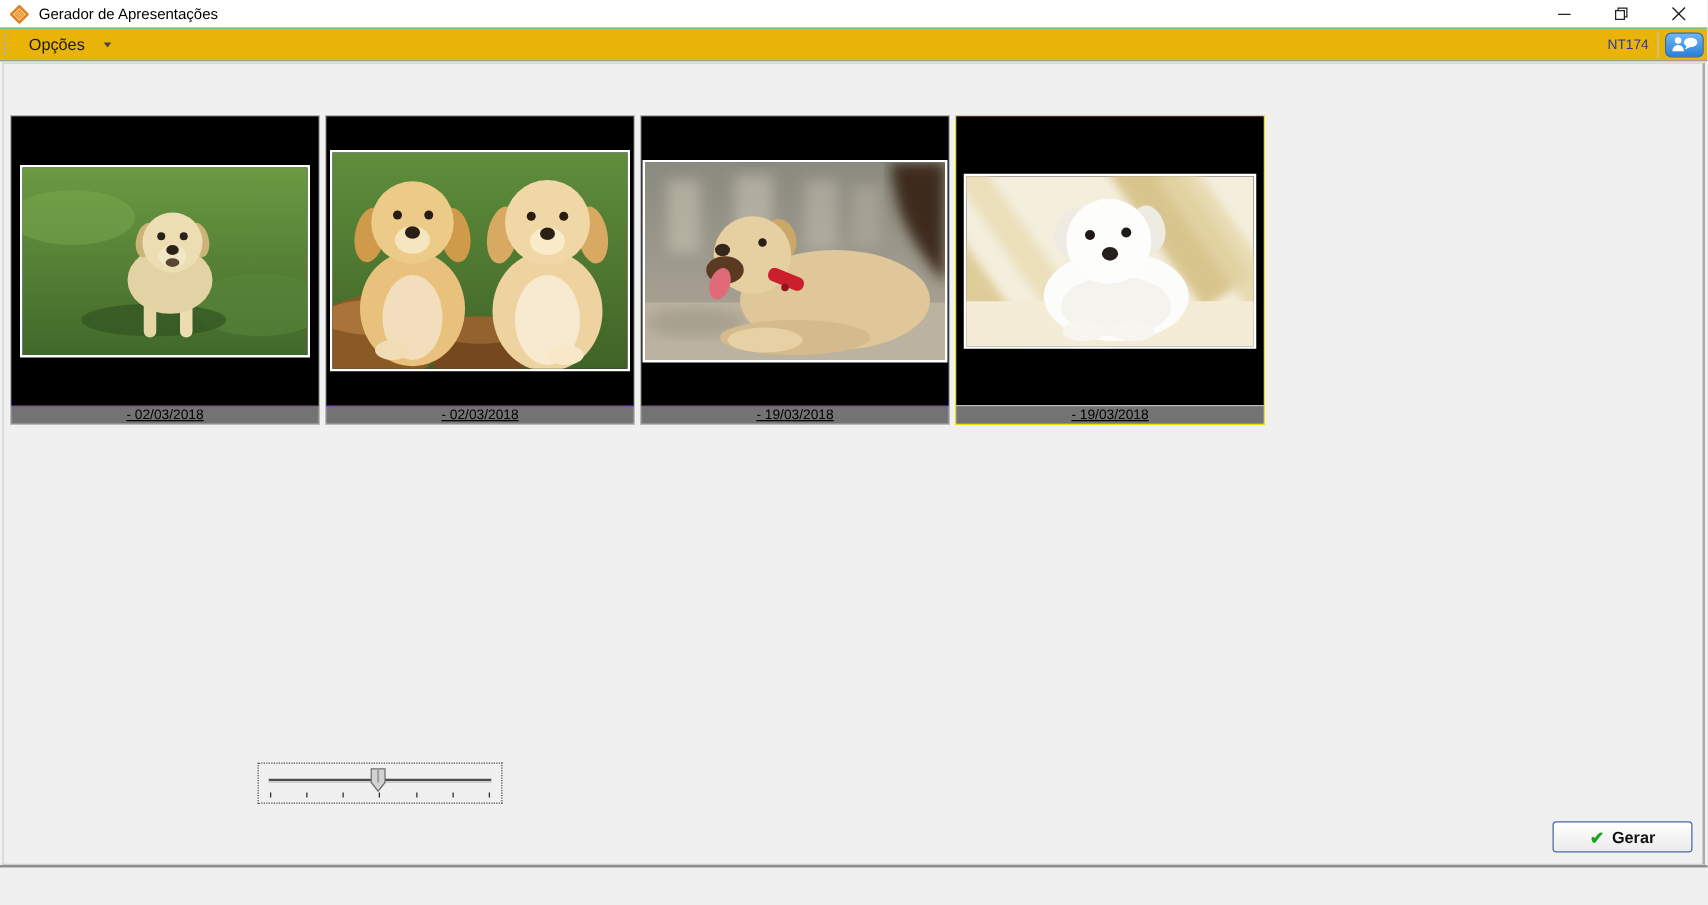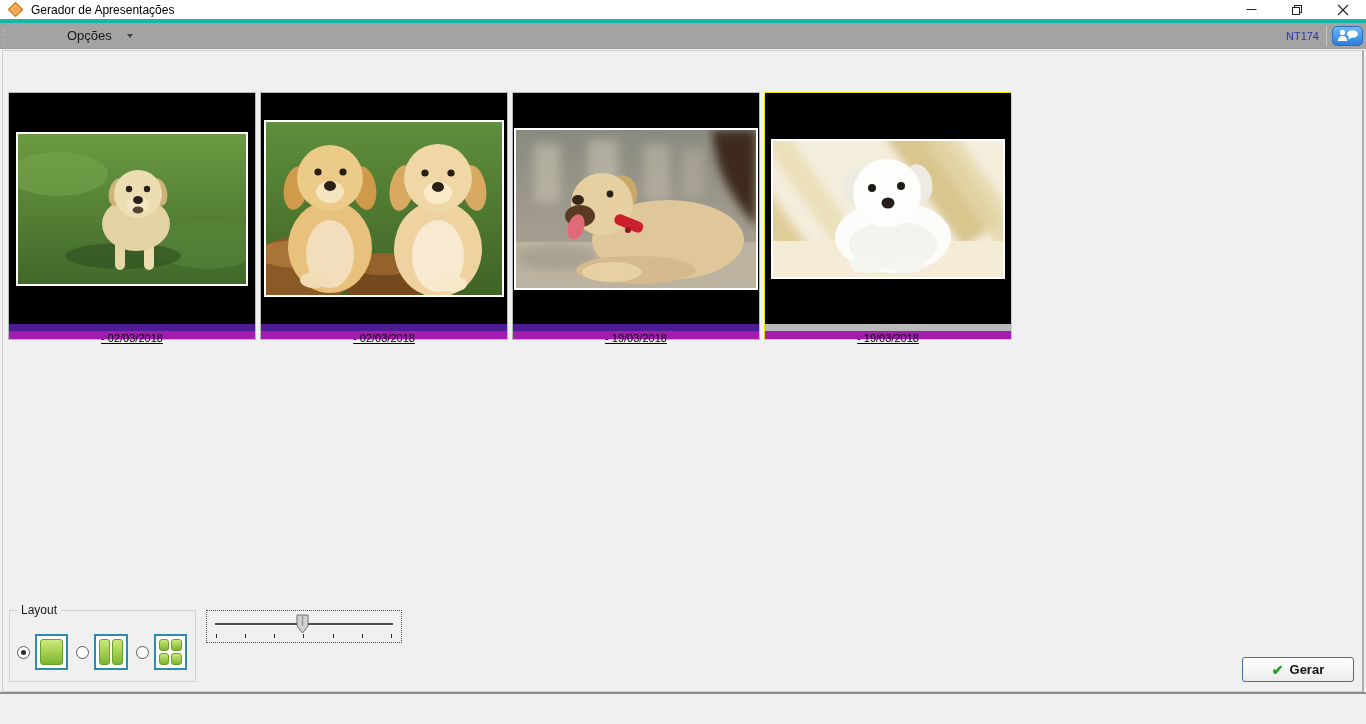--- a/index.html
+++ b/index.html
@@ -1,29 +1,29 @@
 <!DOCTYPE html>
 <html><head>
 <meta charset="utf-8">
 <style>
   * { box-sizing: border-box; margin: 0; padding: 0; }
   html,body { width:1366px; height:724px; overflow:hidden;
     font-family:"Liberation Sans", sans-serif; background:#f0f0f0; }
 
   
   .titlebar { height:23px; background:#ffffff; display:flex; align-items:center;
-    padding-left:8px; border-bottom:4px solid #14b8a6; }
+    padding-left:8px; border-bottom:1px solid #14b8a6; }
   .app-icon { width:15px; height:15px; flex:0 0 auto; }
   .title-text { font-size:12px; color:#000; margin-left:8px; }
   .win-controls { margin-left:auto; display:flex; height:100%; }
   .win-btn { width:46px; height:100%; display:flex; align-items:center; justify-content:center; cursor:default; }
 
   
-  .menubar { height:26px; background:#a3a3a3; border-bottom:1px solid #9f9f9f;
-    display:flex; align-items:center;gap:44px; }
+  .menubar { height:26px; background:#eab308; border-bottom:1px solid #9f9f9f;
+    display:flex; align-items:center; }
   .grip { width:3px; height:17px; margin-left:3px; border-left:2px dotted #b0b0b0; }
   .menu-item { display:flex; align-items:center; margin-left:9px; padding:3px 8px; font-size:13px; color:#1a1a1a; }
   .dd-arrow { width:0; height:0; border-left:3.5px solid transparent; border-right:3.5px solid transparent;
     border-top:4px solid #444; margin-left:15px; }
   .menubar-right { margin-left:auto; display:flex; align-items:center; height:100%; }
   .user-code { font-size:11px; color:#2b36a8; margin-right:7px;padding-left:22px; }
   .vsep { width:1px; height:20px; background:#c6c6c6; margin-right:5px; }
   .contact-btn { width:31px; height:20px; margin-right:3px; border:1px solid #2a6db8; border-radius:5px;
     background:linear-gradient(#6cb8f8, #2a7fd8); display:flex; align-items:center; justify-content:center; }
 
@@ -32,21 +32,21 @@
     background:#f0f0f0; border:1px solid #cfcfcf; border-right:2px solid #ababab; }
 
   
   .thumbs { position:absolute; top:41px; left:5px; display:flex; gap:4px; }
   .thumb { width:248px; background:#f2f2f2; border:1px solid #b9b9b9; cursor:pointer; }
   .thumb.selected { border:1px solid #e8e400; }
   .slide { height:231px; background:#000; display:flex; align-items:center; justify-content:center; }
   .photo-frame { border:2px solid #ffffff; font-size:0; background:#000; }
   .photo-frame svg { display:block; }
   .caption { height:15px; line-height:14px; font-size:11px; text-align:center;
-    background:#a21caf; border-top:7px solid #4c1d95; color:#000;text-decoration:underline; }
+    background:#737373; border-top:1px solid #4c1d95; color:#000;text-decoration:underline; }
   .thumb.selected .caption { border-top-color:#b9b9b9; }
 
   
   .groupbox { position:absolute; left:6px; top:559px; width:187px; height:72px;
     border:1px solid #d2d2d2; }
   .groupbox-legend { position:absolute; top:-8px; left:7px; background:#f0f0f0;
     padding:0 4px; font-size:12px; color:#1a1a1a; }
   .layout-row { display:flex; align-items:center; margin-top:23px; padding-left:7px; }
   .radio { width:13px; height:13px; border:1px solid #5a5a5a; border-radius:50%;
     background:#fff; position:relative; flex:0 0 auto; cursor:pointer; }
@@ -275,41 +275,20 @@
             <ellipse cx="115" cy="62" rx="6.5" ry="5.5" fill="#241f1b"></ellipse>
             <ellipse cx="94" cy="124" rx="17" ry="8" fill="#f7f5ef"></ellipse>
             <ellipse cx="134" cy="124" rx="17" ry="8" fill="#f7f5ef"></ellipse>
           </svg>
         </div>
       </div>
       <div class="caption">- 19/03/2018</div>
     </div>
   </div>
 
-  <div class="groupbox">
-    <span class="groupbox-legend">Layout</span>
-    <div class="layout-row">
-      <span class="radio checked"></span>
-      <span class="licon">
-        <span class="gblock"></span>
-      </span>
-      <span class="radio"></span>
-      <span class="licon">
-        <span class="gblock"></span>
-        <span class="gblock"></span>
-      </span>
-      <span class="radio"></span>
-      <span class="licon grid">
-        <span class="gblock"></span>
-        <span class="gblock"></span>
-        <span class="gblock"></span>
-        <span class="gblock"></span>
-      </span>
-    </div>
-  </div>
 
   <div class="trackbar">
     <div class="track"></div>
     <svg class="slider-thumb" width="13" height="20" viewBox="0 0 13 20" style="left: 49%;">
       <path d="M1,1 h11 v11 l-5.5,7 l-5.5,-7 z" fill="#d2d2d2" stroke="#6e6e6e" stroke-width="1"></path>
       <line x1="6.5" y1="2" x2="6.5" y2="12" stroke="#9a9a9a" stroke-width="1.5"></line>
     </svg>
     <div class="ticks">
         <span class="tick"></span>
         <span class="tick"></span>

